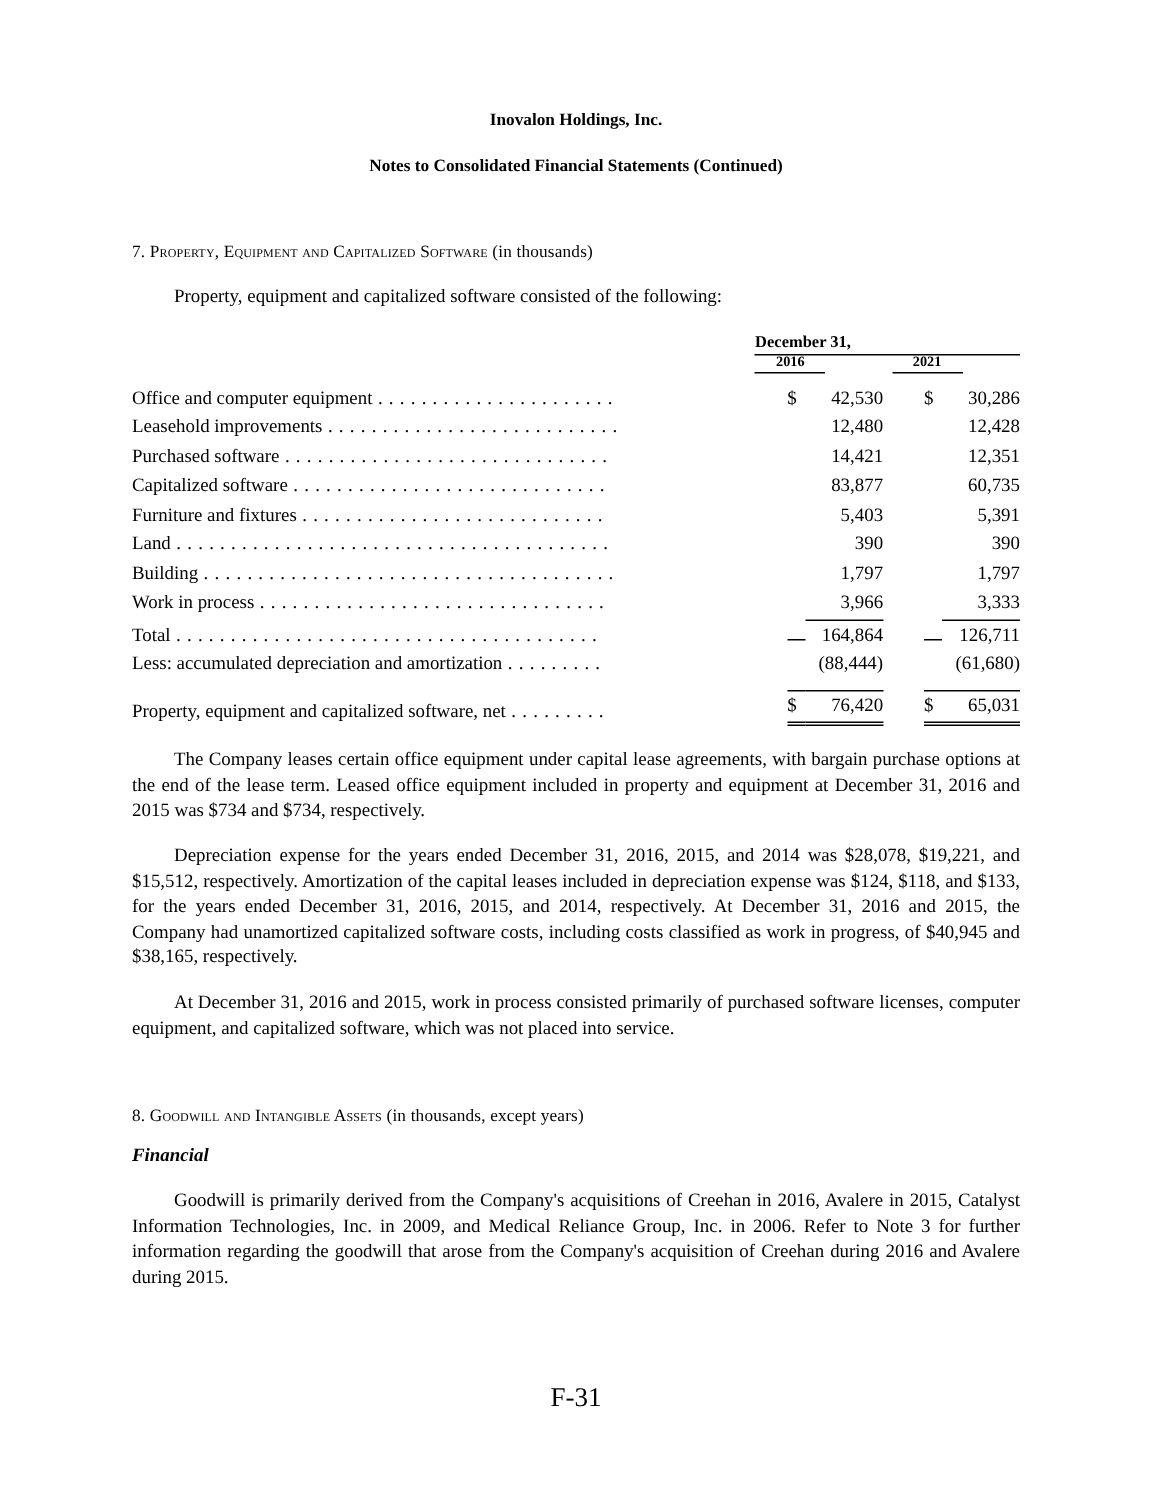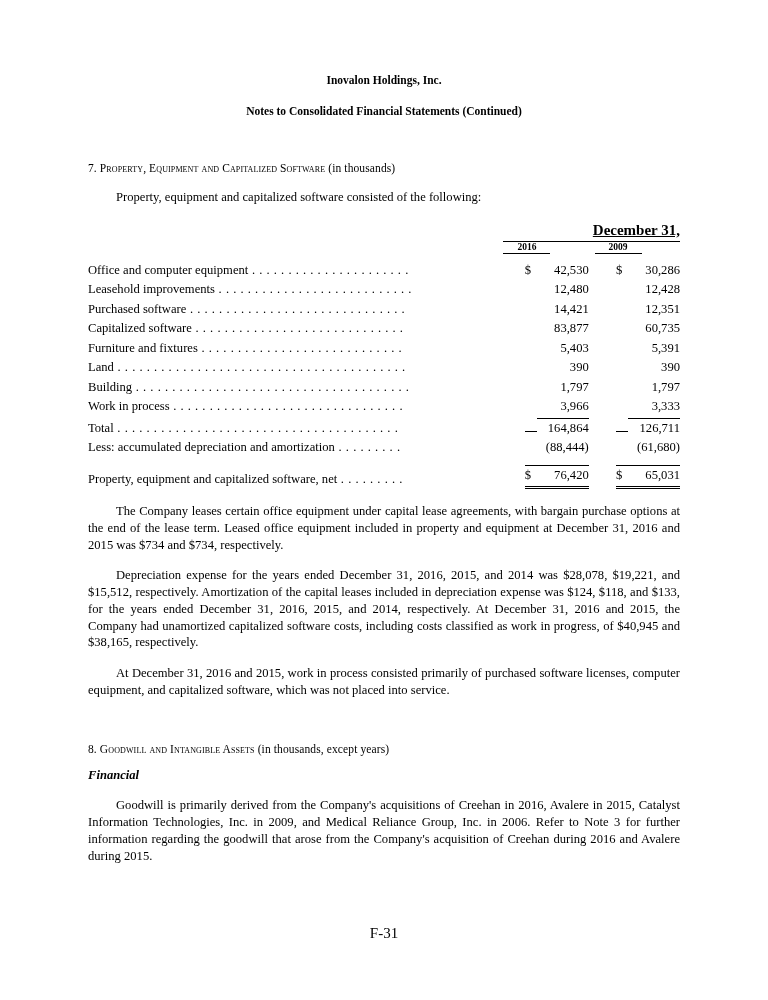--- a/index.html
+++ b/index.html
@@ -60,25 +60,24 @@
   }
   table.pe td, table.pe th {
     padding: 0;
     vertical-align: bottom;
   }
   .col-label { width: 418px; }
   .col-num   { width: 86px; text-align: right; }
   .col-gap   { width: 6px; }
 
   .hdr-dec {
-    text-align: right;
-    font-size: 15px;
+    text-align: left;
+    font-size: 11px;
     font-weight: bold;
     padding-bottom: 1px;
-    text-decoration: underline;
   }
   .hdr-dec-inner {
     border-bottom: 1px solid #000;
     display: block;
     padding-bottom: 2px;
   }
   .hdr-year {
     font-size: 9.5px;
     font-weight: bold;
     padding-top: 3px;
@@ -134,21 +133,21 @@
     font-size: 12.6px;
     font-weight: bold;
     margin-top: 13px;
   }
   .footer {
     position: absolute;
     bottom: 58px;
     left: 0;
     width: 768px;
     text-align: center;
-    font-size: 15px;
+    font-size: 18px;
   }
 </style>
 </head>
 <body>
 
 <div class="page">
 
   <div class="doc-header">
     <div class="line1">Inovalon Holdings, Inc.</div>
     <div class="line2">Notes to Consolidated Financial Statements (Continued)</div>
@@ -174,21 +173,21 @@
           <tr>
         <td></td>
         <td class="hdr-dec" colspan="3">
               <span class="hdr-dec-inner">December 31,</span>
             </td>
       </tr>
       <tr>
         <td></td>
         <td class="hdr-year"><span>2016</span></td>
         <td></td>
-        <td class="hdr-year"><span>2009</span></td>
+        <td class="hdr-year"><span>2021</span></td>
       </tr>
       <tr class="spacer">
             <td colspan="4"></td>
           </tr>
 
       <tr class="row">
         <td class="lbl"><span>Office and computer equipment</span><span class="dots"> . . . . . . . . . . . . . . . . . . . . . .</span></td>
         <td class="num">
               <span class="numcell">
                 <span class="cur">$</span>

